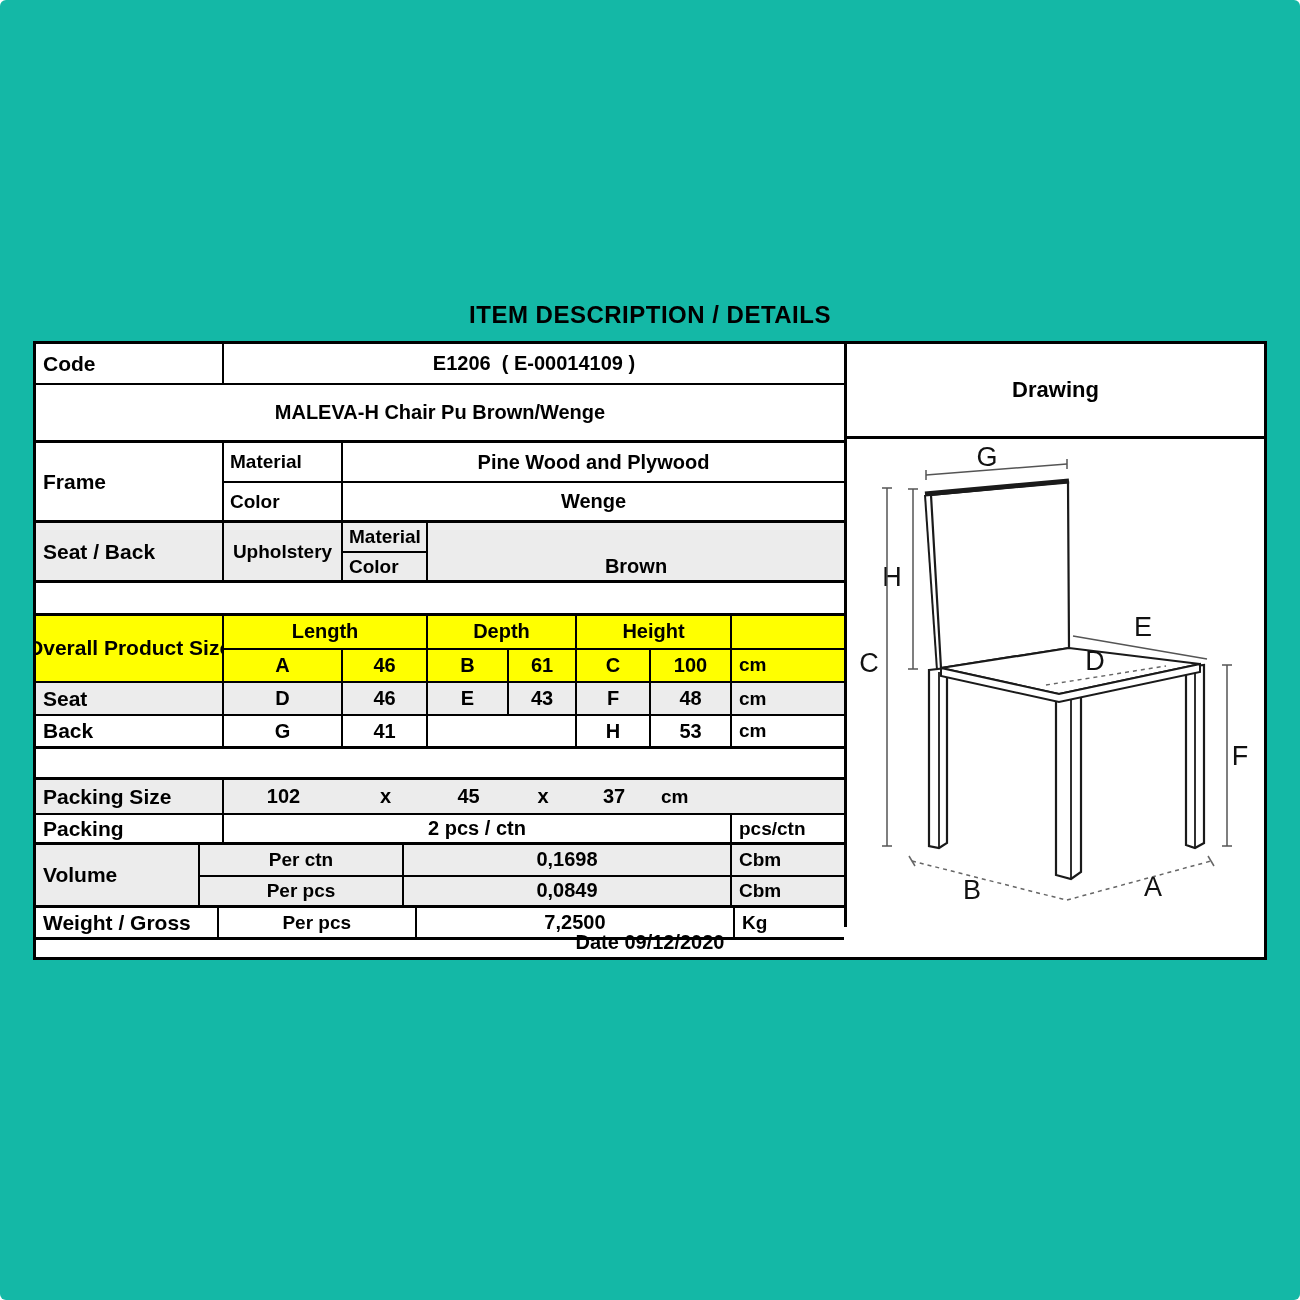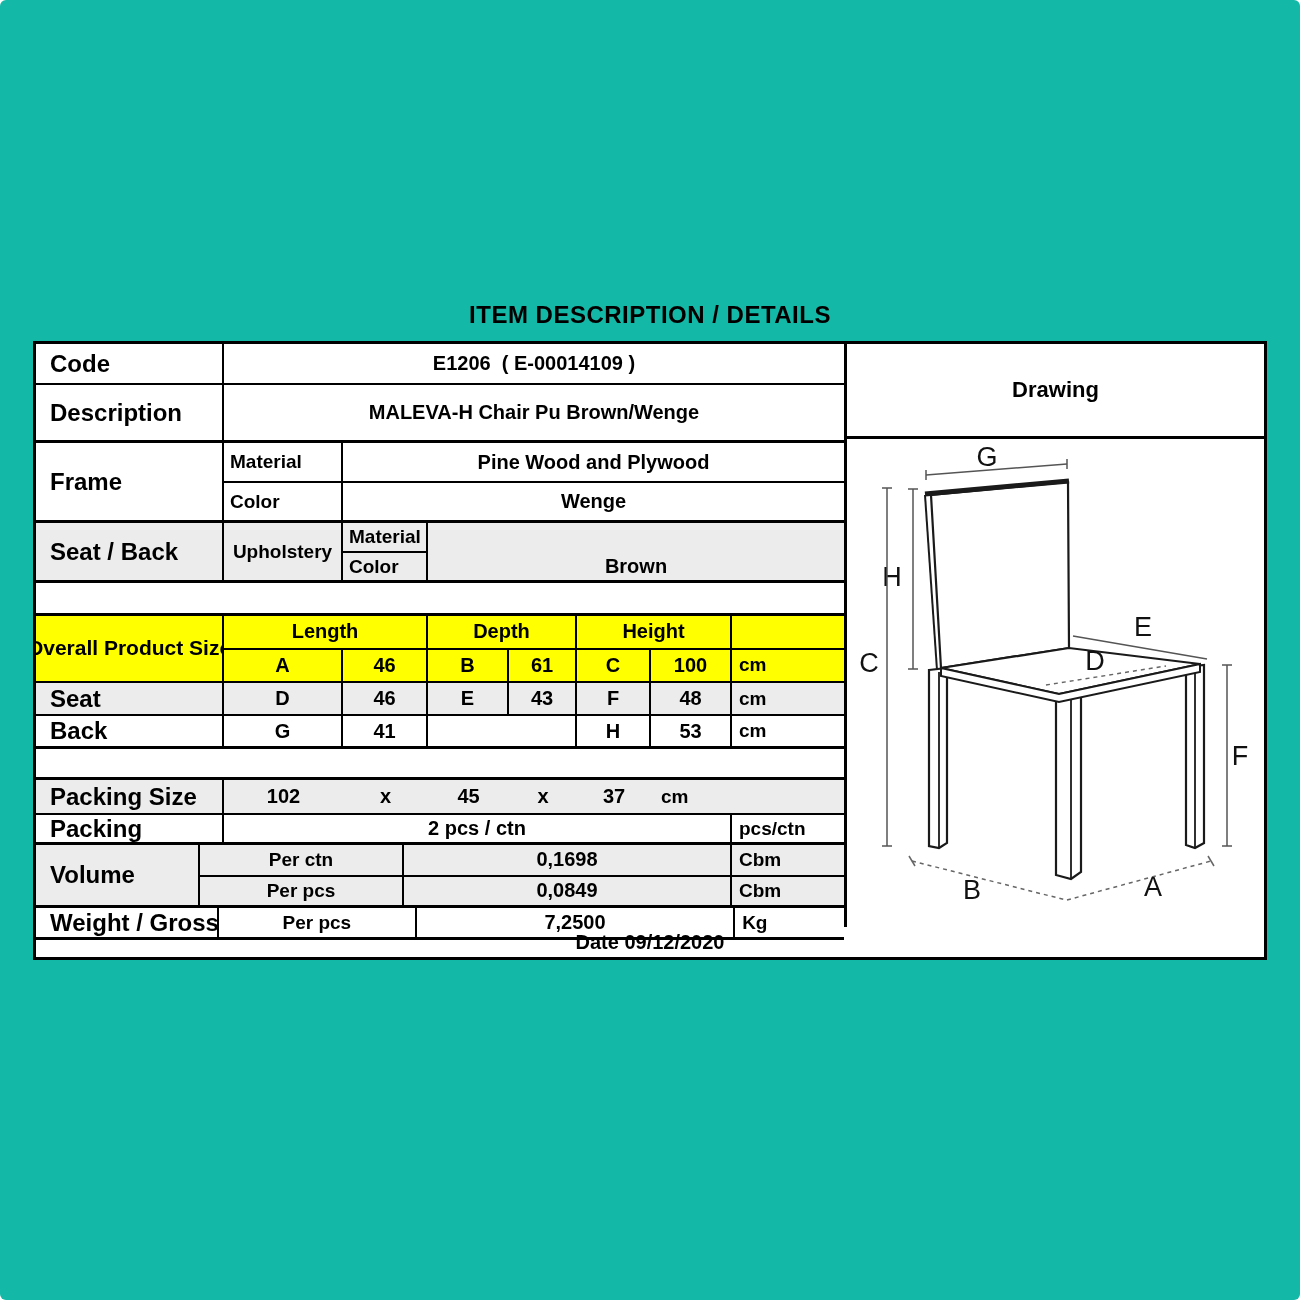--- a/index.html
+++ b/index.html
@@ -12,21 +12,21 @@
 
   .sheet { position:absolute; left:33px; top:341px; width:1234px; height:619px;
     border:3px solid #000; background:#fff; }
 
   .main { display:flex; width:1228px; height:583px; }
   .left { width:808px; }
   .row { display:flex; width:808px; }
   .c { border-right:2px solid #000; display:flex; align-items:center; justify-content:center;
        font-size:20px; font-weight:bold; overflow:hidden; white-space:pre; }
   .c:last-child.norr, .norr { border-right:none; }
-  .lab { justify-content:flex-start; padding-left:14px; font-size:24px; }
+  .lab { justify-content:flex-start; padding-left:7px; font-size:21px; }
   .sm  { justify-content:flex-start; padding-left:6px; font-size:19px; }
   .unit{ justify-content:flex-start; padding-left:7px; font-size:19px; }
   .bb2 { border-bottom:2px solid #000; }
   .bb3 { border-bottom:3px solid #000; }
   .shade { background:#ececec; }
   .yellow { background:#ffff00; }
   .stack { display:flex; flex-direction:column; flex:1; }
   .srow { display:flex; width:100%; flex:1; }
 
   
@@ -57,21 +57,20 @@
   <div class="sheet">
     <div class="main">
       <div class="left">
 
         <div class="row" style="height:41px">
           <div class="c lab w0 bb2">Code</div>
           <div class="c wfree norr bb2">E1206  ( E-00014109 )</div>
         </div>
 
         <div class="row" style="height:58px">
-          <div class="c lab w0 bb3">Description</div>
           <div class="c wfree norr bb3">MALEVA-H Chair Pu Brown/Wenge</div>
         </div>
 
         <div class="row" style="height:80px">
           <div class="c lab w0 bb3">Frame</div>
           <div class="stack">
             <div class="srow">
               <div class="c sm w1 bb2">Material</div>
               <div class="c wfree norr bb2">Pine Wood and Plywood</div>
             </div>

